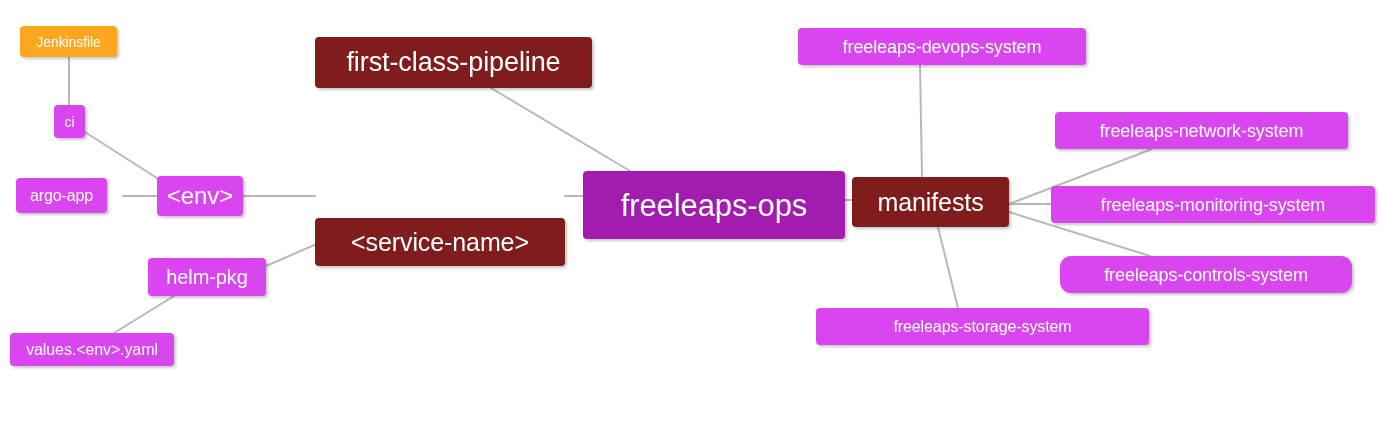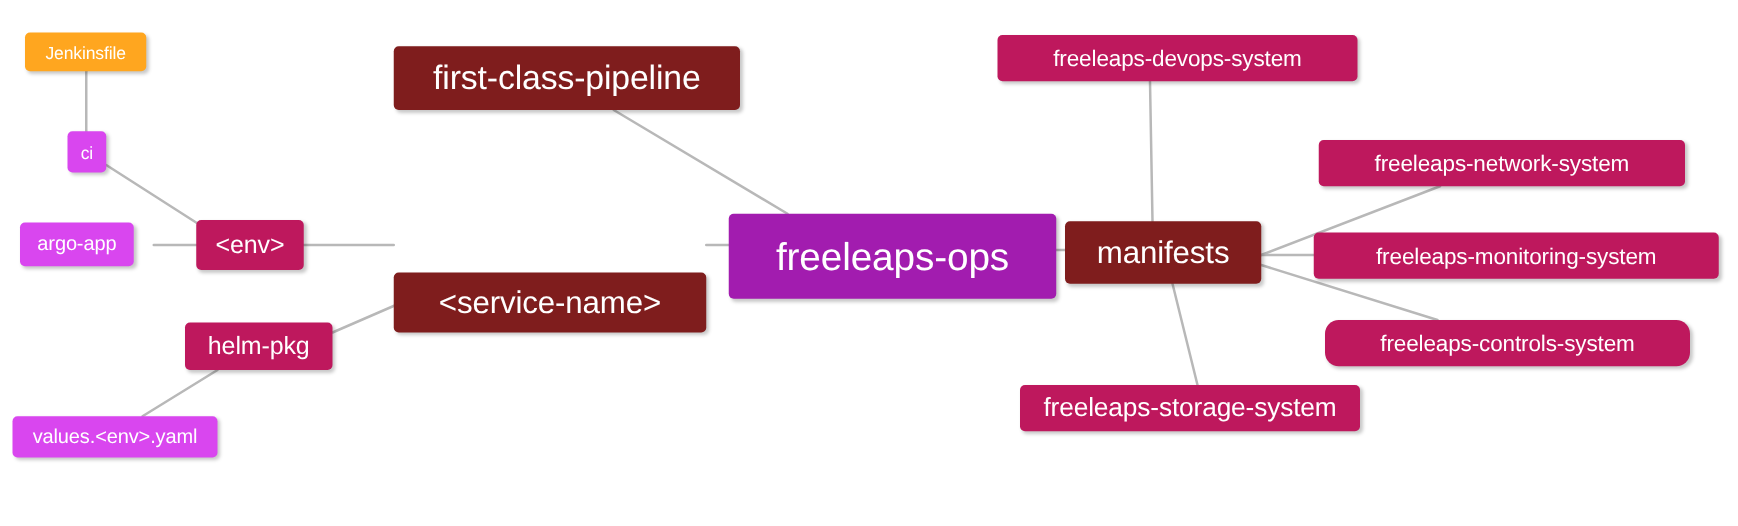--- a/index.html
+++ b/index.html
@@ -39,21 +39,21 @@
     box-shadow: 2px 2px 3px rgba(0,0,0,0.22);
     letter-spacing: -0.1px;
   }
   .node-label {
     display: block;
     white-space: nowrap;
   }
   
   .c-root    { background: #a21caf; }
   .c-blue    { background: #7f1d1d; }
-  .c-green   { background: #be185d; }
+  .c-green   { background: #d946ef; }
   .c-orange  { background: #ffa61f; }
   .c-red     { background: #d946ef; justify-content: center; }
 </style>
 </head>
 <body>
 
 <div id="canvas">
   <svg id="edges" viewBox="0 0 1390 421" width="1390" height="421" xmlns="http://www.w3.org/2000/svg">
       <line x1="69" y1="57" x2="69" y2="105" stroke="#b8b8b8" stroke-width="2" stroke-linecap="round"></line>
       <line x1="85" y1="132" x2="160" y2="180" stroke="#b8b8b8" stroke-width="2" stroke-linecap="round"></line>
@@ -73,21 +73,21 @@
   <div id="nodes">
       <div class="node c-orange" style="left: 20px; top: 26px; width: 97px; height: 31px; font-size: 14px; text-align: center;">
         <span class="node-label">Jenkinsfile</span>
       </div>
       <div class="node c-red" style="left: 54px; top: 105px; width: 31px; height: 33px; font-size: 14px;">
         <span class="node-label">ci</span>
       </div>
       <div class="node c-red" style="left: 16px; top: 178px; width: 91px; height: 35px; font-size: 16px;">
         <span class="node-label">argo-app</span>
       </div>
-      <div class="node c-green" style="left: 157px; top: 176px; width: 86px; height: 40px; font-size: 20px;">
+      <div class="node c-green" style="left: 157px; top: 176px; width: 86px; height: 40px; font-size: 24px;">
         <span class="node-label">&lt;env&gt;</span>
       </div>
       <div class="node c-green" style="left: 148px; top: 258px; width: 118px; height: 38px; font-size: 20px;">
         <span class="node-label">helm-pkg</span>
       </div>
       <div class="node c-red" style="left: 10px; top: 333px; width: 164px; height: 33px; font-size: 16px;">
         <span class="node-label">values.&lt;env&gt;.yaml</span>
       </div>
       <div class="node c-blue" style="left: 315px; top: 37px; width: 277px; height: 51px; font-size: 27px;">
         <span class="node-label">first-class-pipeline</span>
@@ -106,17 +106,17 @@
       </div>
       <div class="node c-green" style="left: 1055px; top: 112px; width: 293px; height: 37px; font-size: 18px;">
         <span class="node-label">freeleaps-network-system</span>
       </div>
       <div class="node c-green" style="left: 1051px; top: 186px; width: 324px; height: 37px; font-size: 18px;">
         <span class="node-label">freeleaps-monitoring-system</span>
       </div>
       <div class="node c-green" style="left: 1060px; top: 256px; width: 292px; height: 37px; font-size: 18px; border-radius: 11px;">
         <span class="node-label">freeleaps-controls-system</span>
       </div>
-      <div class="node c-green" style="left: 816px; top: 308px; width: 272px; height: 37px; font-size: 21px;">
+      <div class="node c-green" style="left: 816px; top: 308px; width: 333px; height: 37px; font-size: 16px;">
         <span class="node-label">freeleaps-storage-system</span>
       </div>
     </div>
 </div>
 
 </body></html>

